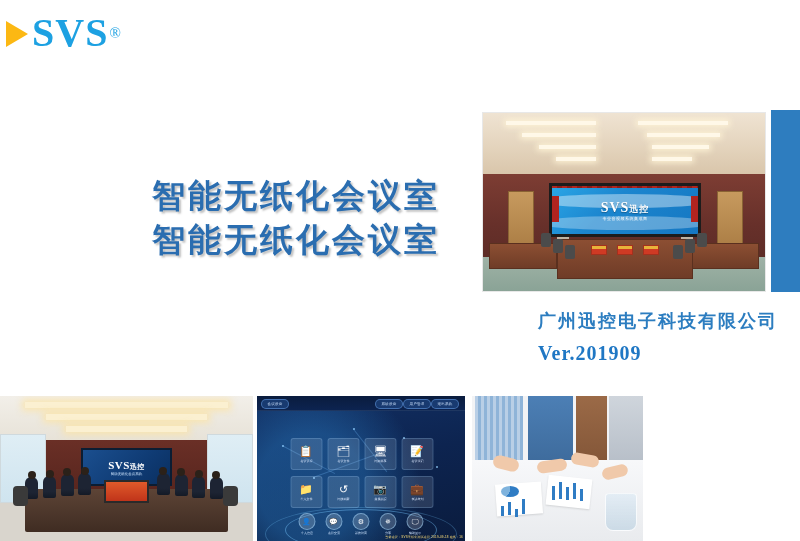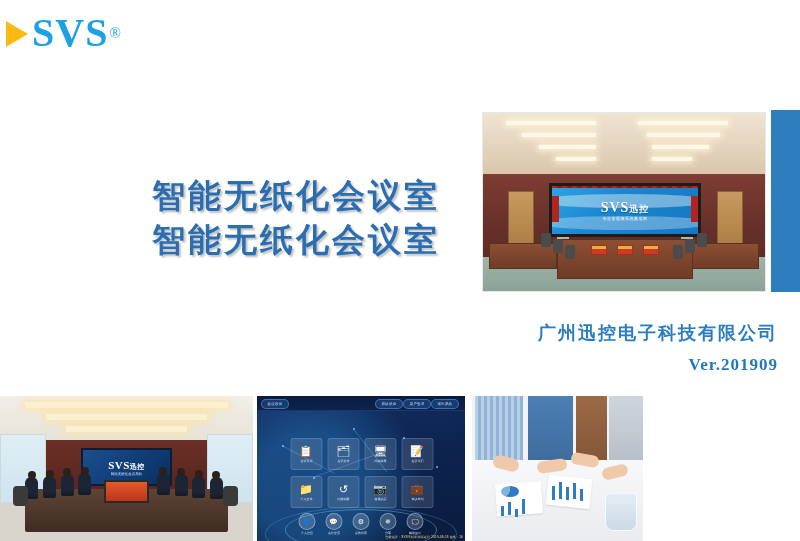--- a/index.html
+++ b/index.html
@@ -69,34 +69,33 @@
     letter-spacing: 3px;
     line-height: 44px;
     text-shadow: 2px 2px 2px rgba(120,120,120,0.45);
     white-space: nowrap;
   }
 
   
   #company-block {
     position: absolute;
     right: 22px;
-    top: 320px;
-    text-align: right;
+    top: 308px;
   }
   #company-block .company {
     font-family: "DejaVu Sans", sans-serif;
     font-size: 18px;
     font-weight: 600;
     color: #2C7DC0;
     letter-spacing: 2px;
     line-height: 26px;
   }
   #company-block .version {
     font-family: "Liberation Serif", serif;
-    font-size: 17px;
+    font-size: 20px;
     font-weight: 700;
     color: #1F77C4;
     letter-spacing: 1px;
     line-height: 30px;
     margin-top: 4px;
   }
 
   
   #blue-bar {
     position: absolute;

